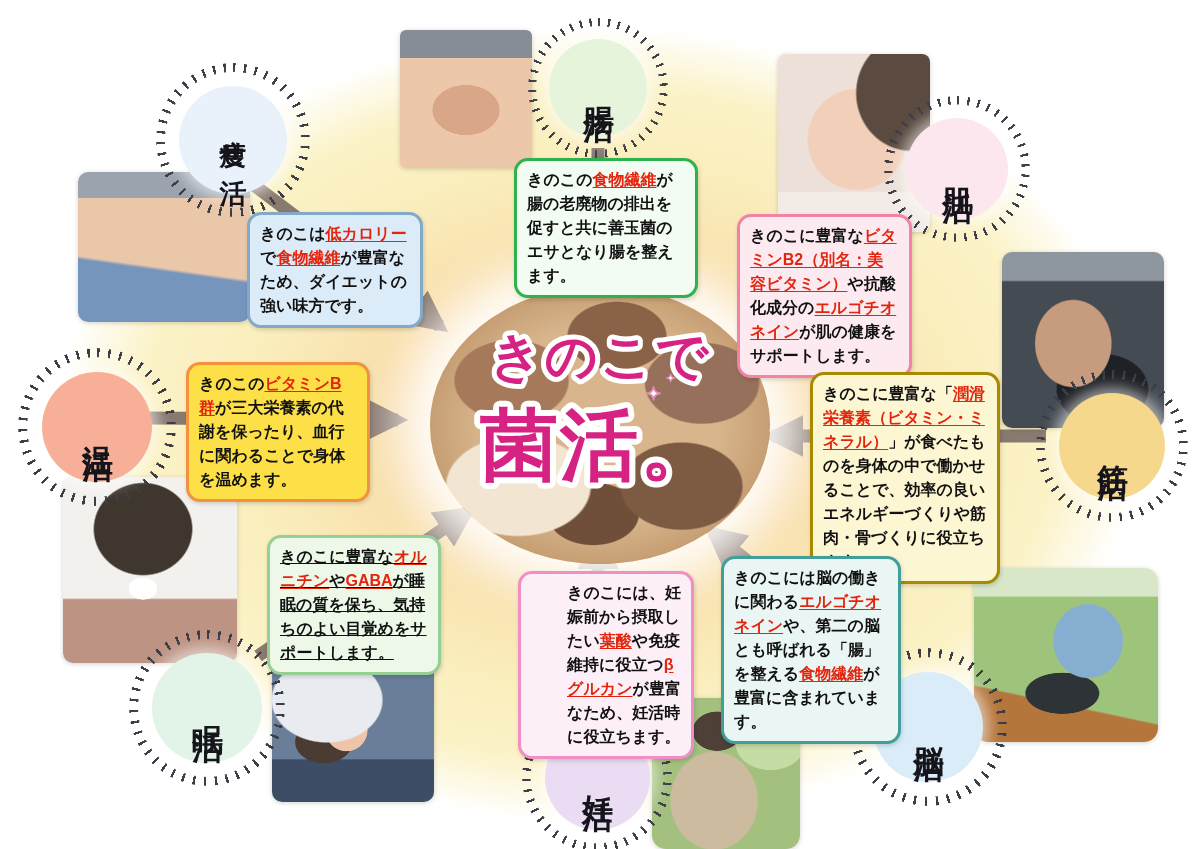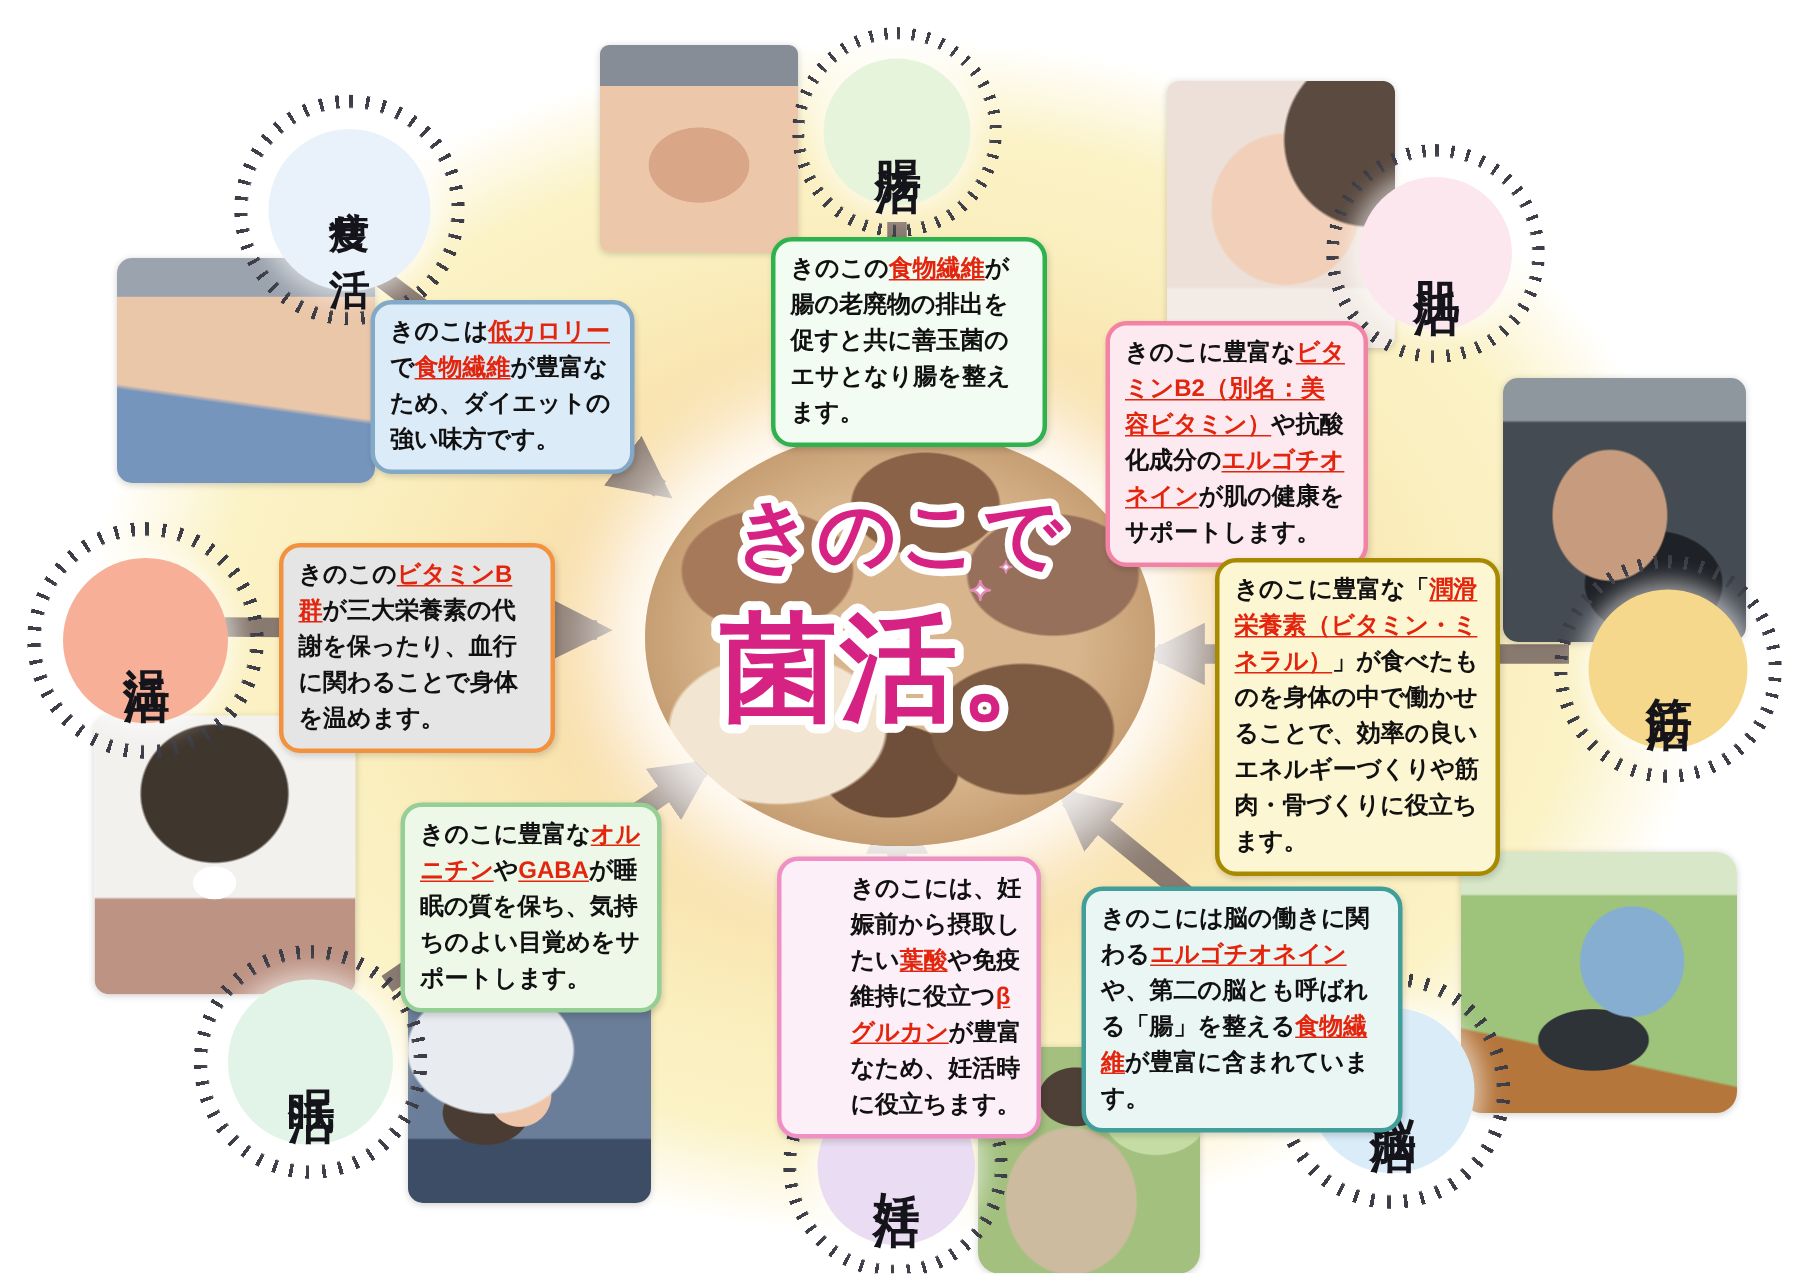--- a/index.html
+++ b/index.html
@@ -93,25 +93,25 @@
   #lab-weight-loss .ltext { font-size:27px; letter-spacing:4px; }
 
   
   .note { position:absolute; z-index:6; border:3px solid; border-radius:14px; padding:7px 10px;
     font-size:16px; font-weight:bold; line-height:1.5; color:#111;
     box-shadow:1px 2px 4px rgba(0,0,0,.15); }
   .note .em { color:#e3250e; text-decoration:underline; text-underline-offset:2px; }
   #note-gut { left:514px; top:158px; width:184px; }
   #note-skin { left:737px; top:214px; width:175px; }
   #note-muscle { left:810px; top:372px; width:190px; }
-  #note-brain { left:721px; top:556px; width:214px;margin-top:35px; }
+  #note-brain { left:721px; top:556px; width:180px; }
   #note-pregnancy { left:518px; top:571px; width:176px; }
   #note-sleep { left:267px; top:535px; width:174px; }
   #note-warming { left:186px; top:362px; width:184px; }
-  #note-weight-loss { left:247px; top:200px; width:176px; }
+  #note-weight-loss { left:247px; top:212px; width:176px; }
 </style>
 </head>
 <body>
 
 <div class="canvas">
 
   <div class="bg-ellipse"></div>
 
   <svg class="arrows" width="1200" height="849" viewBox="0 0 1200 849">
     <defs>
@@ -197,23 +197,23 @@
   </div>
   <div class="note" id="note-muscle" style="border-color: rgb(168, 138, 0); background-color: rgb(253, 246, 210);">
     <p><span>きのこに豊富な「</span><span class="em">潤滑栄養素（ビタミン・ミネラル）</span><span>」が食べたものを身体の中で働かせることで、効率の良いエネルギーづくりや筋肉・骨づくりに役立ちます。</span></p>
   </div>
   <div class="note" id="note-brain" style="border-color: rgb(65, 158, 154); background-color: rgb(234, 246, 244);">
     <p><span>きのこには脳の働きに関わる</span><span class="em">エルゴチオネイン</span><span>や、第二の脳とも呼ばれる「腸」を整える</span><span class="em">食物繊維</span><span>が豊富に含まれています。</span></p>
   </div>
   <div class="note" id="note-pregnancy" style="border-color: rgb(240, 143, 196); background-color: rgb(253, 239, 247); padding-left: 46px;">
     <p><span>きのこには、妊娠前から摂取したい</span><span class="em">葉酸</span><span>や免疫維持に役立つ</span><span class="em">βグルカン</span><span>が豊富なため、妊活時に役立ちます。</span></p>
   </div>
-  <div class="note" id="note-sleep" style="border-color: rgb(149, 207, 149); background-color: rgb(237, 248, 233);">
+  <div class="note" id="note-sleep" style="border-color: rgb(149, 207, 149); background-color: rgb(237, 248, 233); text-decoration: underline;">
     <p><span>きのこに豊富な</span><span class="em">オルニチン</span><span>や</span><span class="em">GABA</span><span>が睡眠の質を保ち、気持ちのよい目覚めをサポートします。</span></p>
   </div>
-  <div class="note" id="note-warming" style="border-color: rgb(242, 146, 63); background-color: #e5e5e5;">
+  <div class="note" id="note-warming" style="border-color: rgb(242, 146, 63); background-color: #fde047;">
     <p><span>きのこの</span><span class="em">ビタミンB群</span><span>が三大栄養素の代謝を保ったり、血行に関わることで身体を温めます。</span></p>
   </div>
   <div class="note" id="note-weight-loss" style="border-color: rgb(131, 169, 201); background-color: rgb(220, 235, 248);">
     <p><span>きのこは</span><span class="em">低カロリー</span><span>で</span><span class="em">食物繊維</span><span>が豊富なため、ダイエットの強い味方です。</span></p>
   </div>
 
 </div>
 
 </body></html>

